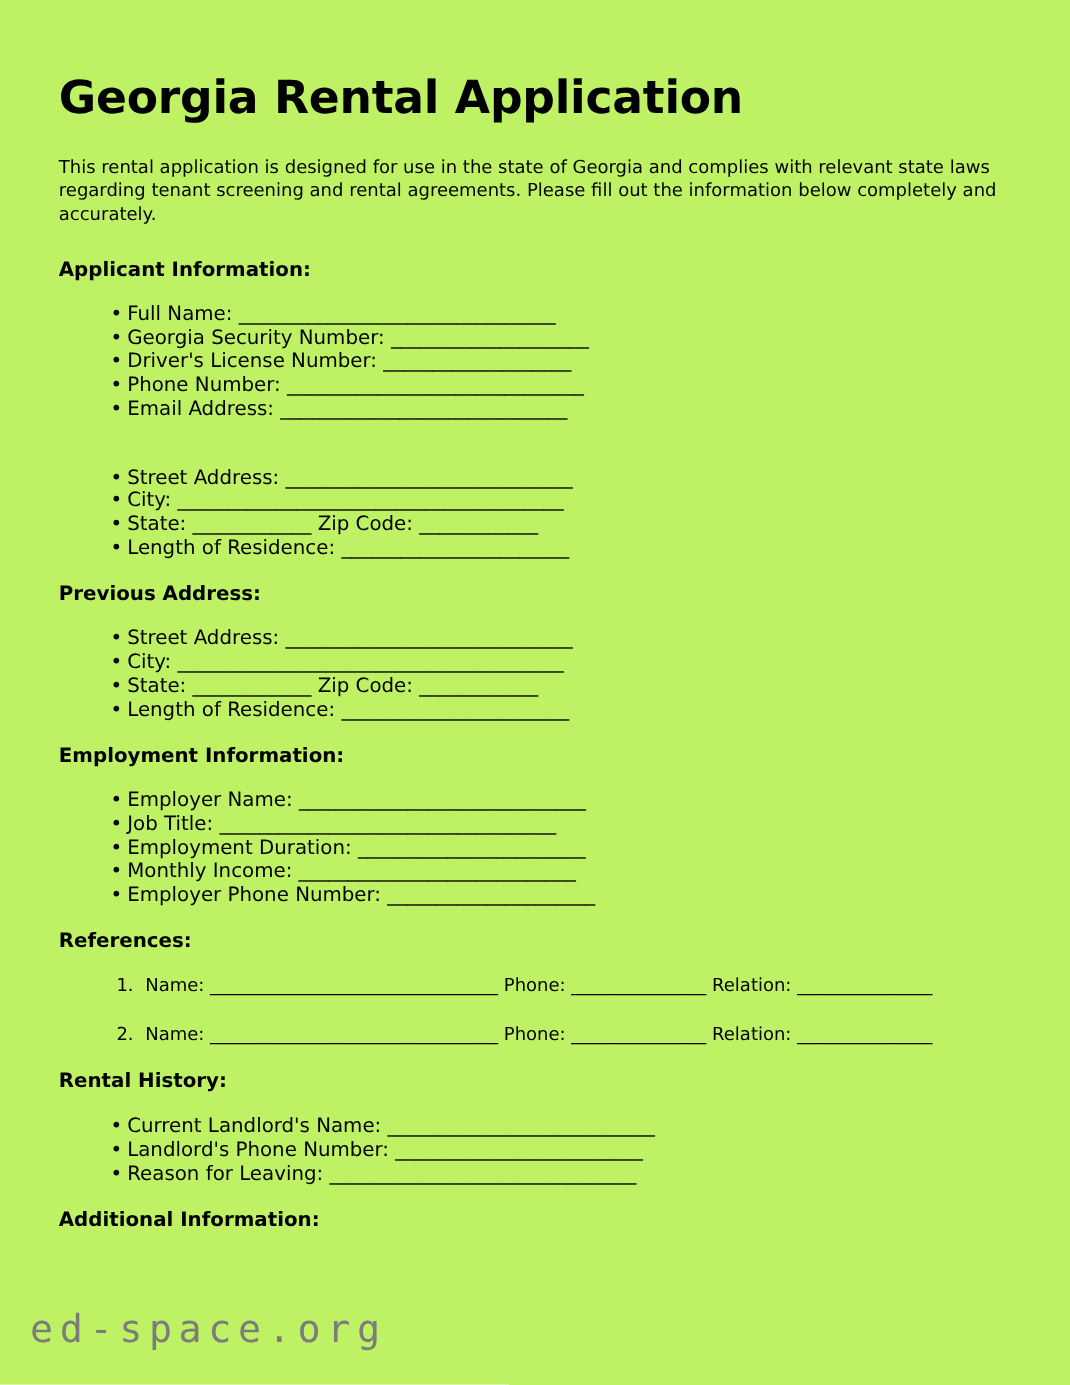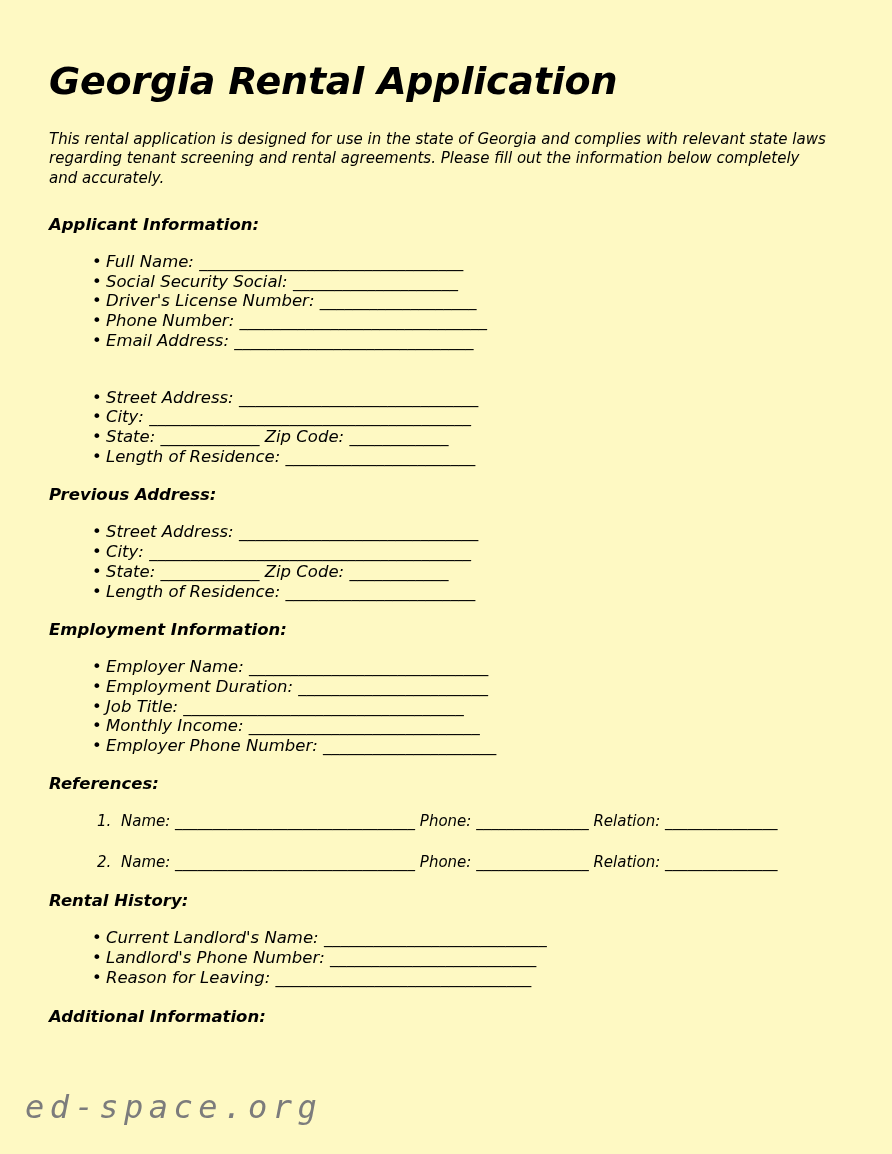--- a/index.html
+++ b/index.html
@@ -8,24 +8,23 @@
     background: #ffffff;
   }
   body {
     font-family: "DejaVu Sans", sans-serif;
     color: #000000;
   }
   .page {
     position: relative;
     width: 892px;
     height: 1154px;
-    background: #fef9c3;
+    background: #bef264;
     overflow: hidden;
     box-sizing: border-box;
-    font-style: italic;
   }
   .content {
     position: absolute;
     left: 49px;
     top: 0;
     width: 790px;
   }
   .doc-title {
     font-size: 38px;
     font-weight: bold;
@@ -128,21 +127,21 @@
   <div class="content">
 
     <h1 class="doc-title">Georgia Rental Application</h1>
 
     <p class="intro">This rental application is designed for use in the state of Georgia and complies with relevant state laws regarding tenant screening and rental agreements. Please fill out the information below completely and accurately.</p>
 
     <div class="section sec-applicant">
       <div class="section-heading">Applicant Information:</div>
       <ul class="field-list">
         <li><span>Full Name: </span><span class="blank">________________________________</span></li>
-        <li><span>Social Security Social: </span><span class="blank">____________________</span></li>
+        <li><span>Georgia Security Number: </span><span class="blank">____________________</span></li>
         <li><span>Driver's License Number: </span><span class="blank">___________________</span></li>
         <li><span>Phone Number: </span><span class="blank">______________________________</span></li>
         <li><span>Email Address: </span><span class="blank">_____________________________</span></li>
       </ul>
     </div>
 
     <div class="section sec-current">
       <ul class="field-list">
         <li><span>Street Address: </span><span class="blank">_____________________________</span></li>
         <li><span>City: </span><span class="blank">_______________________________________</span></li>
@@ -158,22 +157,22 @@
         <li><span>City: </span><span class="blank">_______________________________________</span></li>
         <li><span>State: </span><span class="blank">____________</span><span> Zip Code: </span><span class="blank">____________</span></li>
         <li><span>Length of Residence: </span><span class="blank">_______________________</span></li>
       </ul>
     </div>
 
     <div class="section sec-employment">
       <div class="section-heading">Employment Information:</div>
       <ul class="field-list">
         <li><span>Employer Name: </span><span class="blank">_____________________________</span></li>
+        <li><span>Job Title: </span><span class="blank">__________________________________</span></li>
         <li><span>Employment Duration: </span><span class="blank">_______________________</span></li>
-        <li><span>Job Title: </span><span class="blank">__________________________________</span></li>
         <li><span>Monthly Income: </span><span class="blank">____________________________</span></li>
         <li><span>Employer Phone Number: </span><span class="blank">_____________________</span></li>
       </ul>
     </div>
 
     <div class="section sec-references">
       <div class="section-heading">References:</div>
       <ol class="ref-list">
         <li><span>Name: </span><span class="blank">________________________________</span><span> Phone: </span><span class="blank">_______________</span><span> Relation: </span><span class="blank">_______________</span></li>
         <li><span>Name: </span><span class="blank">________________________________</span><span> Phone: </span><span class="blank">_______________</span><span> Relation: </span><span class="blank">_______________</span></li>

